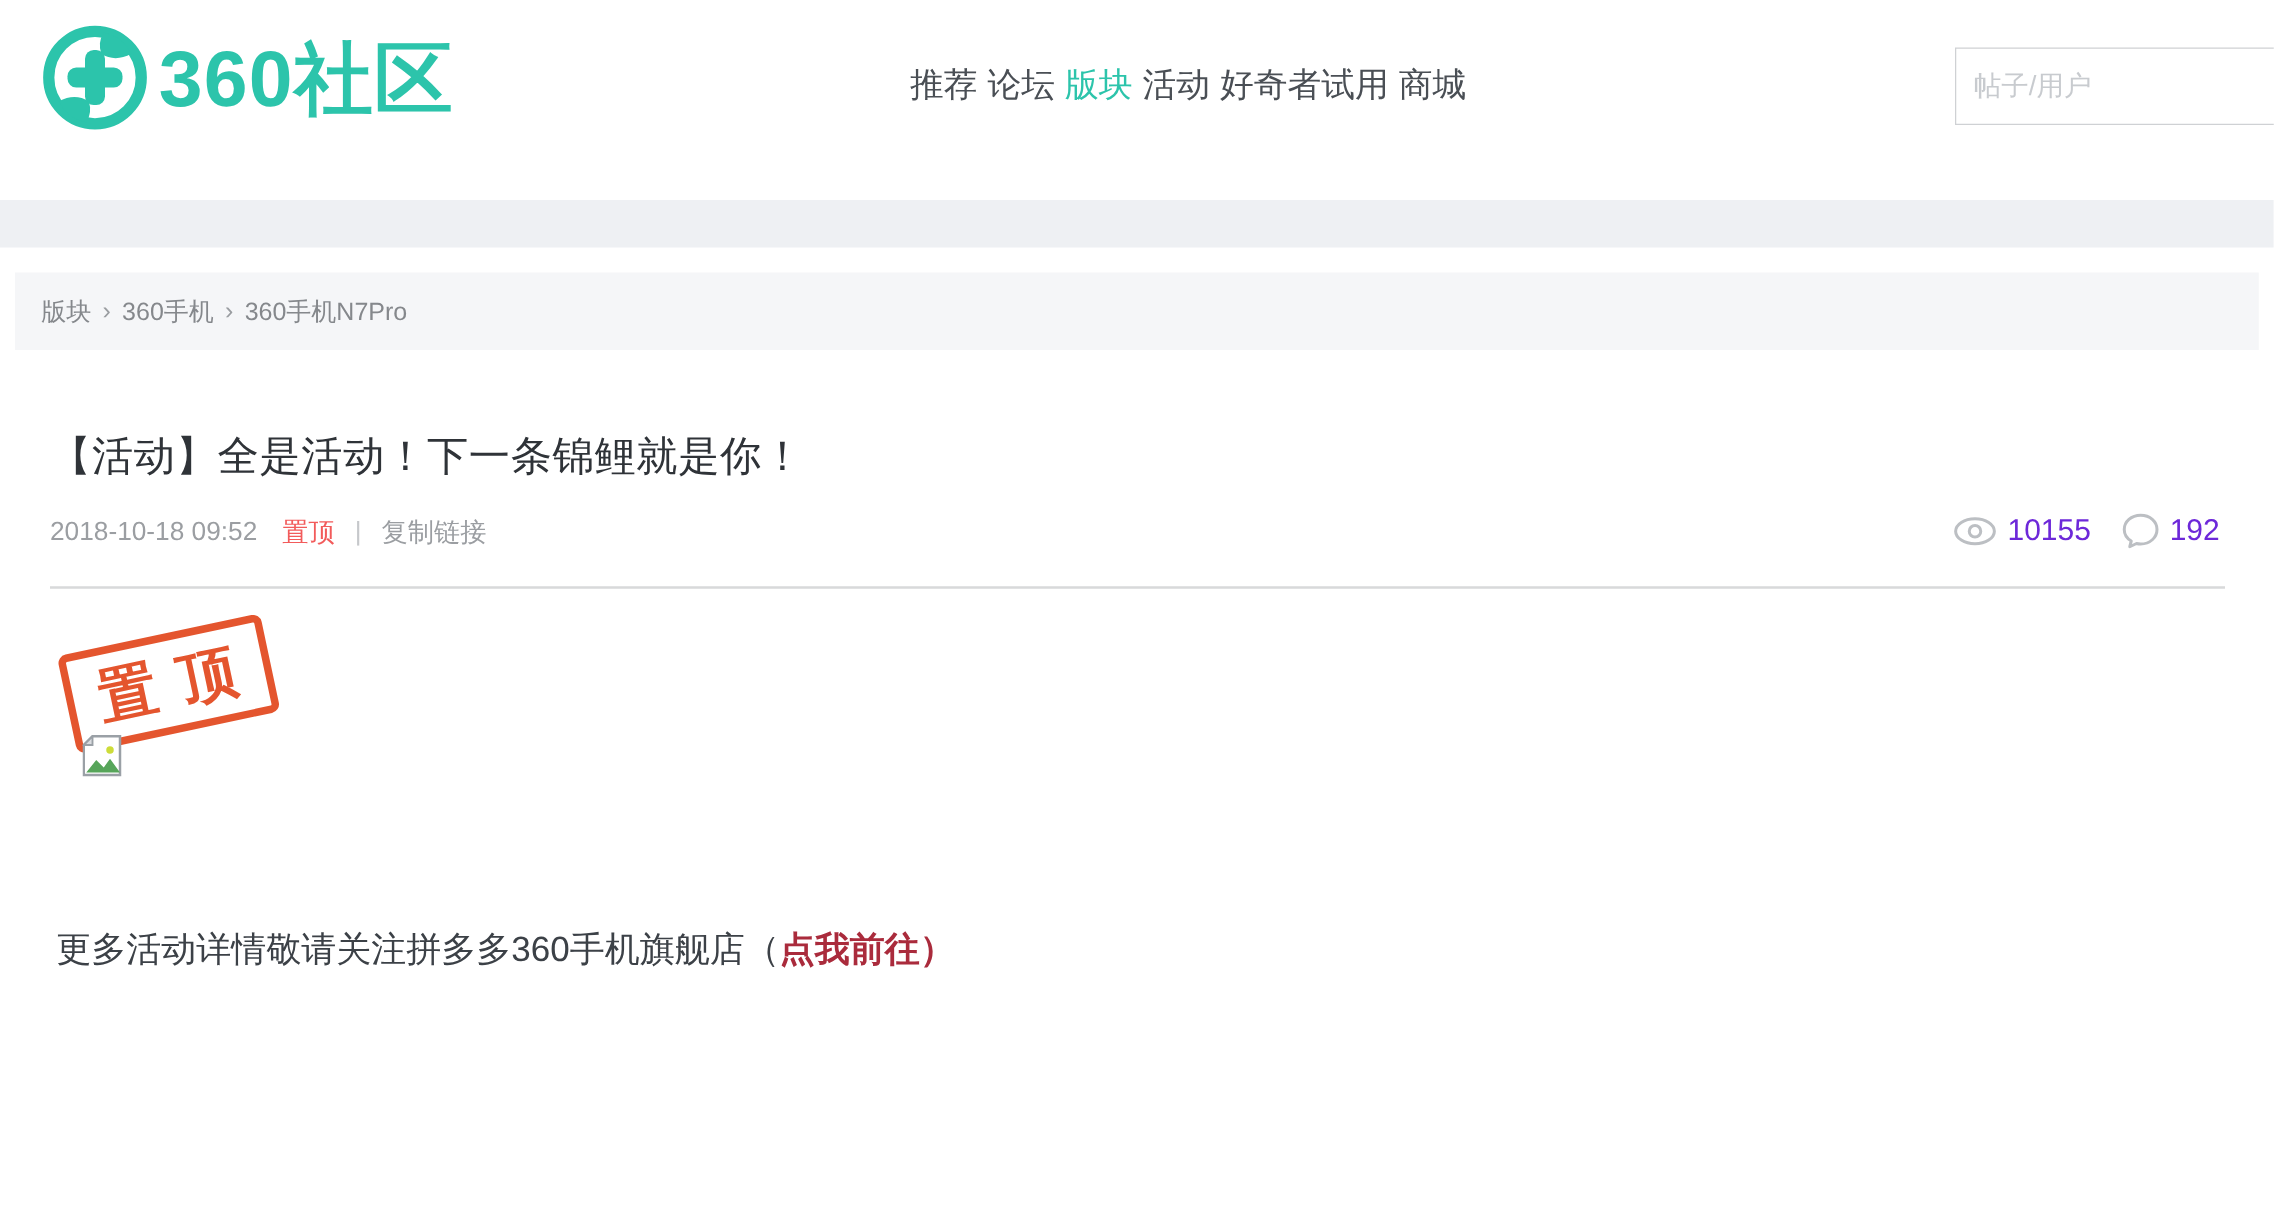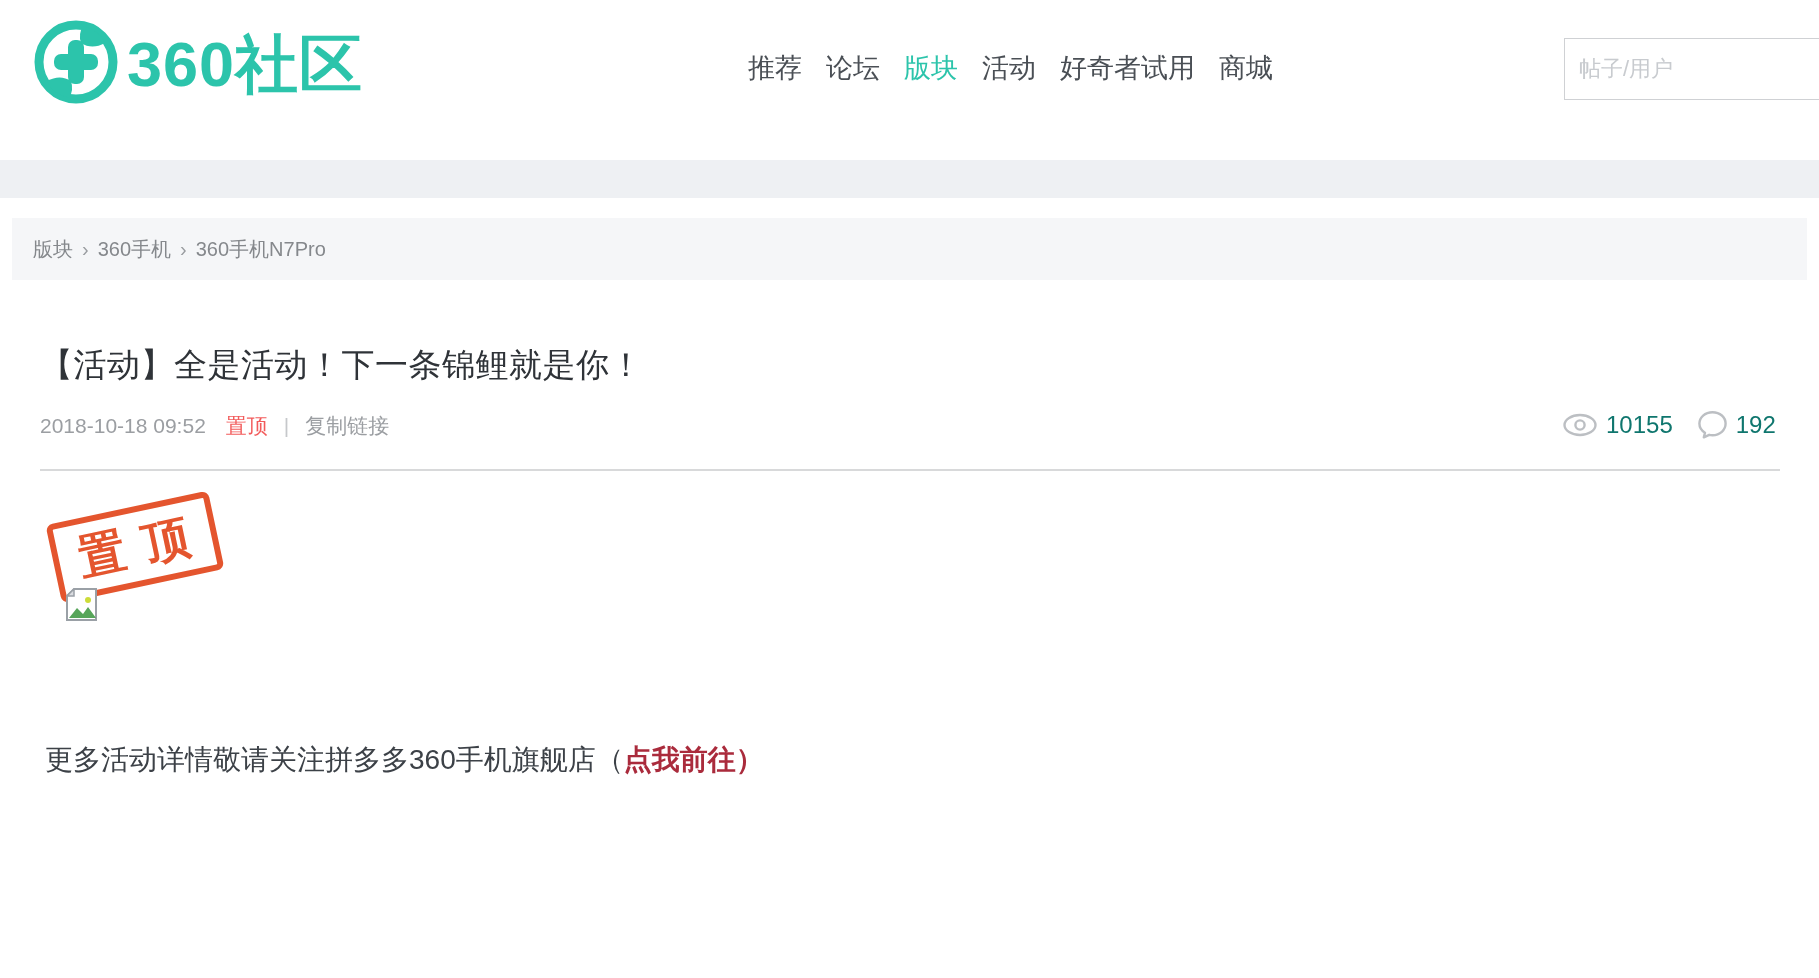--- a/index.html
+++ b/index.html
@@ -8,41 +8,41 @@
     width:1819px; height:978px; position:relative; overflow:hidden;
     font-family:"Liberation Sans","DejaVu Sans",sans-serif;
     -webkit-font-smoothing:antialiased;
   }
   .page { position:absolute; inset:0; }
 
   
   .site-header { position:absolute; left:0; top:0; width:1819px; height:160px; background:#ffffff; }
   .logo { position:absolute; left:33px; top:20px; height:88px; display:flex; align-items:center; gap:8px; cursor:pointer; }
   .logo-text { color:#2cc4ab; font-size:63px; font-weight:700; letter-spacing:1px; line-height:1; }
-  .main-nav { position:absolute; left:748px; top:50px; display:flex; gap:24px; }
+  .main-nav { position:absolute; left:728px; top:50px; display:flex; gap:8px; }
   .nav-item { font-size:27px; color:#4a4f55; text-decoration:none; cursor:pointer; white-space:nowrap; }
   .nav-item.active { color:#2cc4ab; }
   .searchbox { position:absolute; left:1564px; top:38px; width:300px; height:62px; border:1px solid #cfd1d4; background:#fff; }
   .searchbox input { width:100%; height:100%; border:none; outline:none; font-size:22px; padding:0 14px; color:#666; font-family:inherit; background:transparent; }
   .searchbox input::placeholder { color:#c8cbcf; }
 
   
   .gray-band { position:absolute; left:0; top:160px; width:1819px; height:38px; background:#eef0f3; }
   .breadcrumb-bar { position:absolute; left:12px; top:218px; width:1795px; height:62px; background:#f5f6f8; display:flex; align-items:center; padding-left:21px; font-size:20px; color:#85888c; }
   .breadcrumb-bar a { color:#85888c; text-decoration:none; cursor:pointer; }
   .breadcrumb-bar .sep { margin:0 9px; color:#9a9da1; }
 
   
   .post-title { position:absolute; left:40px; top:330px; font-size:33px; font-weight:400; color:#2f3338; letter-spacing:.5px;margin-top:13px; }
   .meta-row { position:absolute; left:40px; top:412px; display:flex; align-items:center; font-size:21px; color:#9b9ea2; }
   .meta-date { color:#9b9ea2; }
   .sticky-badge { color:#f25b5b; margin-left:20px; cursor:pointer; }
   .meta-pipe { margin:0 16px; color:#c6c8cb; }
   .copy-link { color:#9b9ea2; text-decoration:none; cursor:pointer;font-family:Liberation Mono, monospace; }
-  .counts { position:absolute; left:1562px; top:410px; display:flex; align-items:center; font-size:24px; color:#0f766e; }
+  .counts { position:absolute; left:1562px; top:410px; display:flex; align-items:center; font-size:24px; color:#6d28d9; }
   .counts .num { margin-left:8px; }
   .counts .icon { display:inline-flex; }
   .counts .bubble-wrap { margin-left:24px; }
   .divider { position:absolute; left:40px; top:469px; width:1740px; height:0; border-top:2px solid #d8d9da; }
 
   
   .stamp { position:absolute; left:52px; top:507px; width:166px; height:80px;
     border:6px solid #e2491f; border-radius:7px; transform:rotate(-12deg);
     display:flex; align-items:center; justify-content:center;
     color:#e2491f; font-size:47px; font-weight:700; letter-spacing:18px; padding-left:16px;

